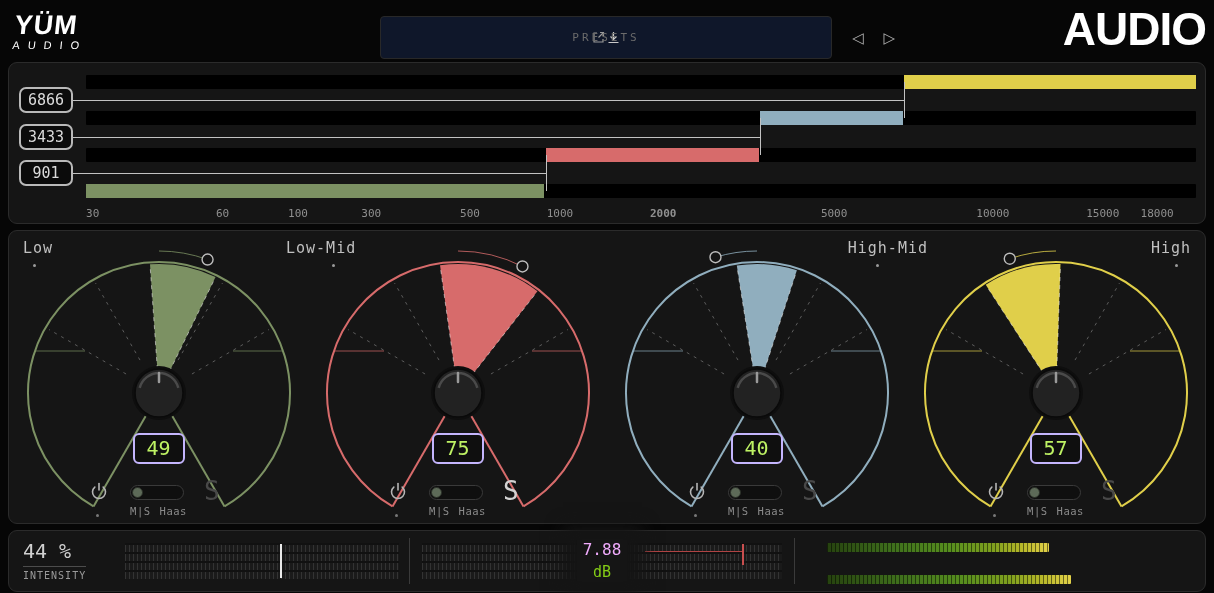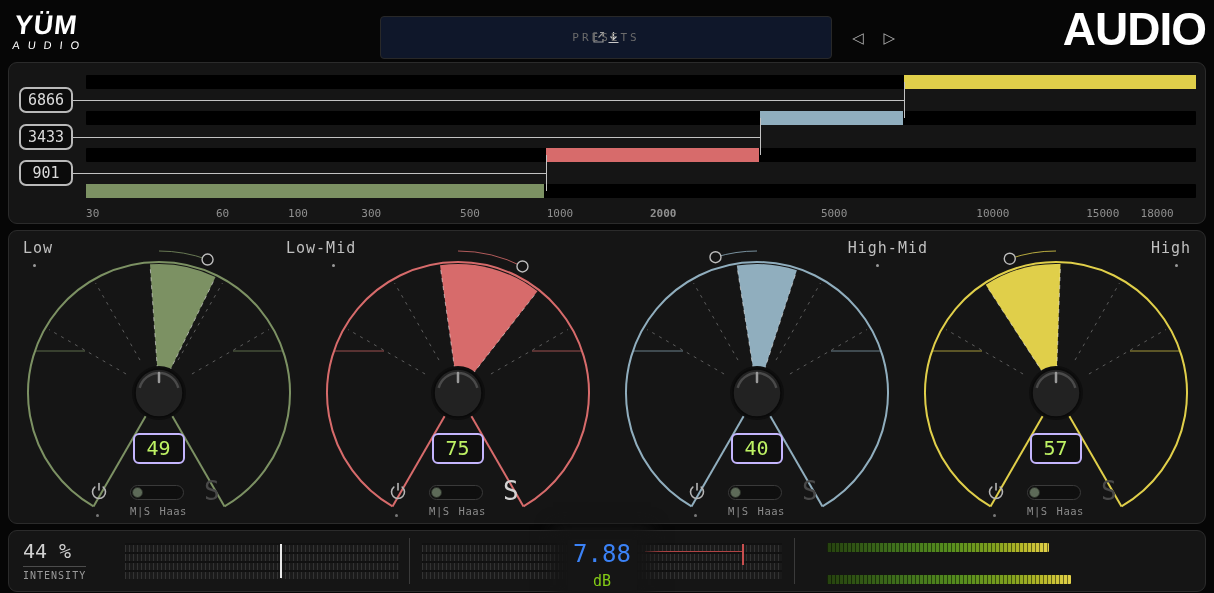--- a/index.html
+++ b/index.html
@@ -73,21 +73,21 @@
   .f-int .slider{flex:1;margin:0 10px}
   .marker{position:absolute;top:1px;bottom:1px;width:2px}
   .marker.w{background:#eaeaea}
   .marker.r{background:#c94f4f;bottom:14px}
   .redline{position:absolute;top:8px;height:1px;background:#b04444}
   .f-div{width:1px;height:46px;background:#3a3a3a}
   .f-gain{flex:0 0 384px;padding:0 12px}
   .f-gain .slider{flex:1}
   .gain-read{position:absolute;left:50%;top:-3px;transform:translateX(-50%);text-align:center;
     background:#151515;box-shadow:0 0 16px 14px #151515;padding:0 6px;z-index:1}
-  .gain-read .f-val{font-size:24px;color:#3b82f6}
+  .gain-read .f-val{font-size:16px;color:#f0abfc}
   .f-unit{font-size:15px;color:#84cc16;margin-top:4px}
   .f-meter{flex:1}
   .mtrack{position:relative;flex:1;height:100%;margin-left:32px;margin-right:34px}
   .mbar{position:absolute;left:0;top:12px;height:9px;border-radius:1px;
     background:repeating-linear-gradient(90deg,rgba(0,0,0,.5) 0 1px,transparent 1px 4px),
                linear-gradient(90deg,#26420f 0%,#3f701c 30%,#568e1e 55%,#7fa01e 75%,#b7b829 88%,#e2d149 100%)}
   .mbar.b{top:44px}
   .mlabels{position:absolute;top:27px;left:0;right:0;height:14px}
   .mlabels span{position:absolute;transform:translateX(-50%);font-size:11px;color:#b5b5b5}
 </style>

